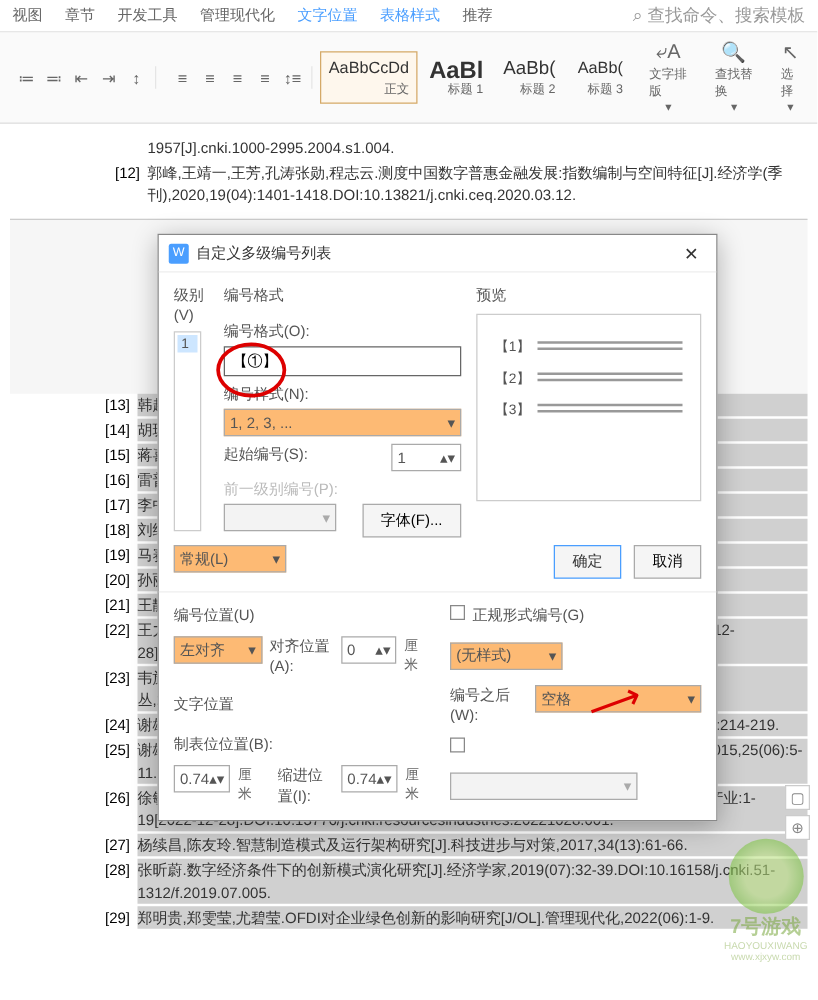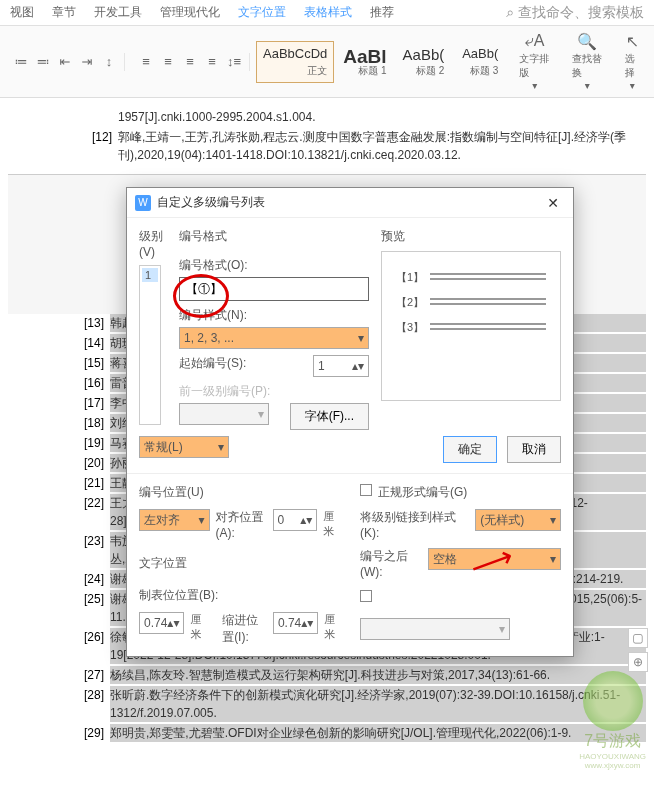--- a/index.html
+++ b/index.html
@@ -51,21 +51,21 @@
 .pv-bar{height:2px;background:#999;margin-bottom:3px}
 .dlg-lower{border-top:1px solid #eee;padding:10px 12px}
 .lower-grid{display:grid;grid-template-columns:1fr 1fr;gap:8px 20px;font-size:12px;color:#555;align-items:center}
 .inline{display:flex;gap:6px}
 .chk{width:12px;height:12px;border:1px solid #888;display:inline-block}
 .arrow-mark{position:absolute;color:#d00;font-size:30px;pointer-events:none;transform:rotate(-20deg)}
 .rt-float{position:absolute;right:6px;top:628px;display:flex;flex-direction:column;gap:4px}
 .rt-float div{width:20px;height:20px;border:1px solid #ccc;background:#fff;display:flex;align-items:center;justify-content:center;font-size:12px;color:#888}
 .watermark{position:absolute;right:8px;bottom:30px;opacity:.55;pointer-events:none;text-align:center}
 .watermark .logo{width:60px;height:60px;border-radius:50%;background:radial-gradient(circle,#b7e07a 40%,#7cc43f 70%);margin:0 auto}
-.watermark .t1{font-size:16px;color:#7aa83f;font-weight:normal}
+.watermark .t1{font-size:16px;color:#7aa83f;font-weight:bold}
 .watermark .t2{font-size:8px;color:#9cbb6d}
 .unit{font-size:11px;color:#666}
 </style>
 </head>
 <body>
 
 <div class="menubar">
   <span>视图</span>
   <span>章节</span>
   <span>开发工具</span>
@@ -295,21 +295,20 @@
             <span>▾</span>
           </div>
         <span>对齐位置(A):</span>
         <div class="spin">
             <span>0</span>
             <span>▴▾</span>
           </div>
         <span class="unit">厘米</span>
       </div>
       <div class="inline">
-          <span>将级别链接到样式(K):</span>
           <div class="select sm">
             <span>(无样式)</span>
             <span>▾</span>
           </div>
         </div>
 
       <span>文字位置</span>
       <div class="inline">
           <span>编号之后(W):</span>
           <div class="select" style="width:150px">

